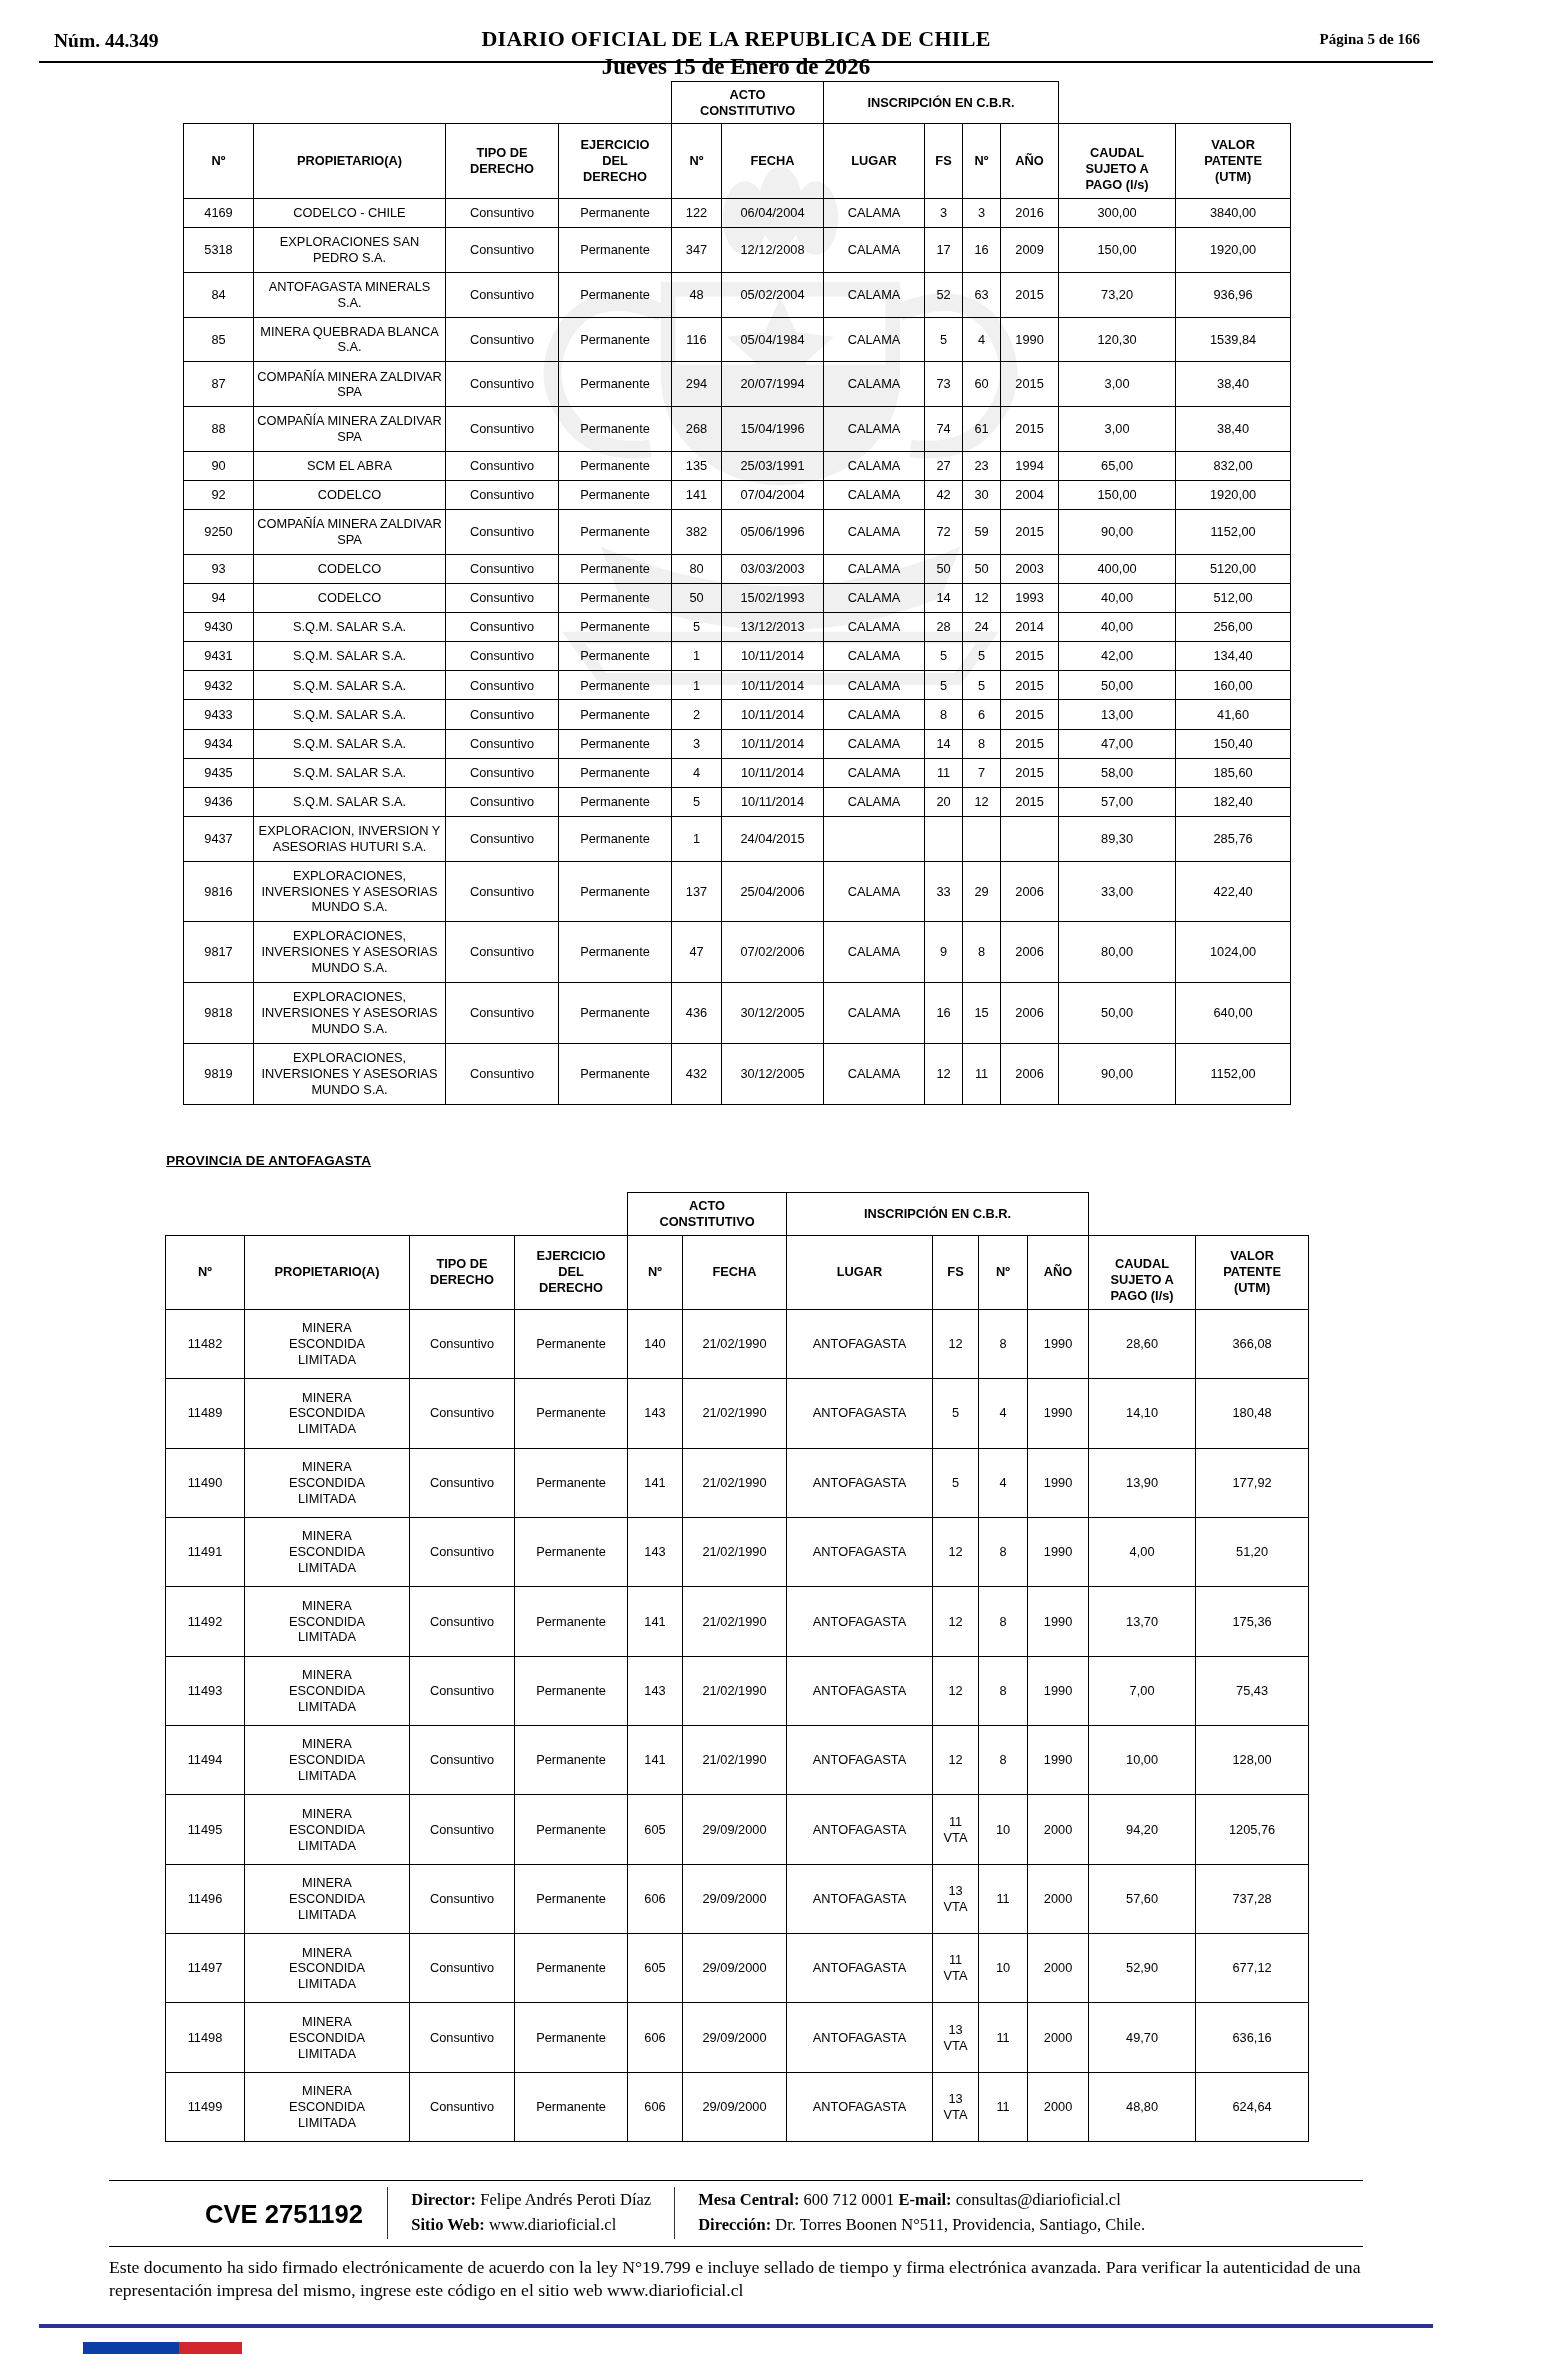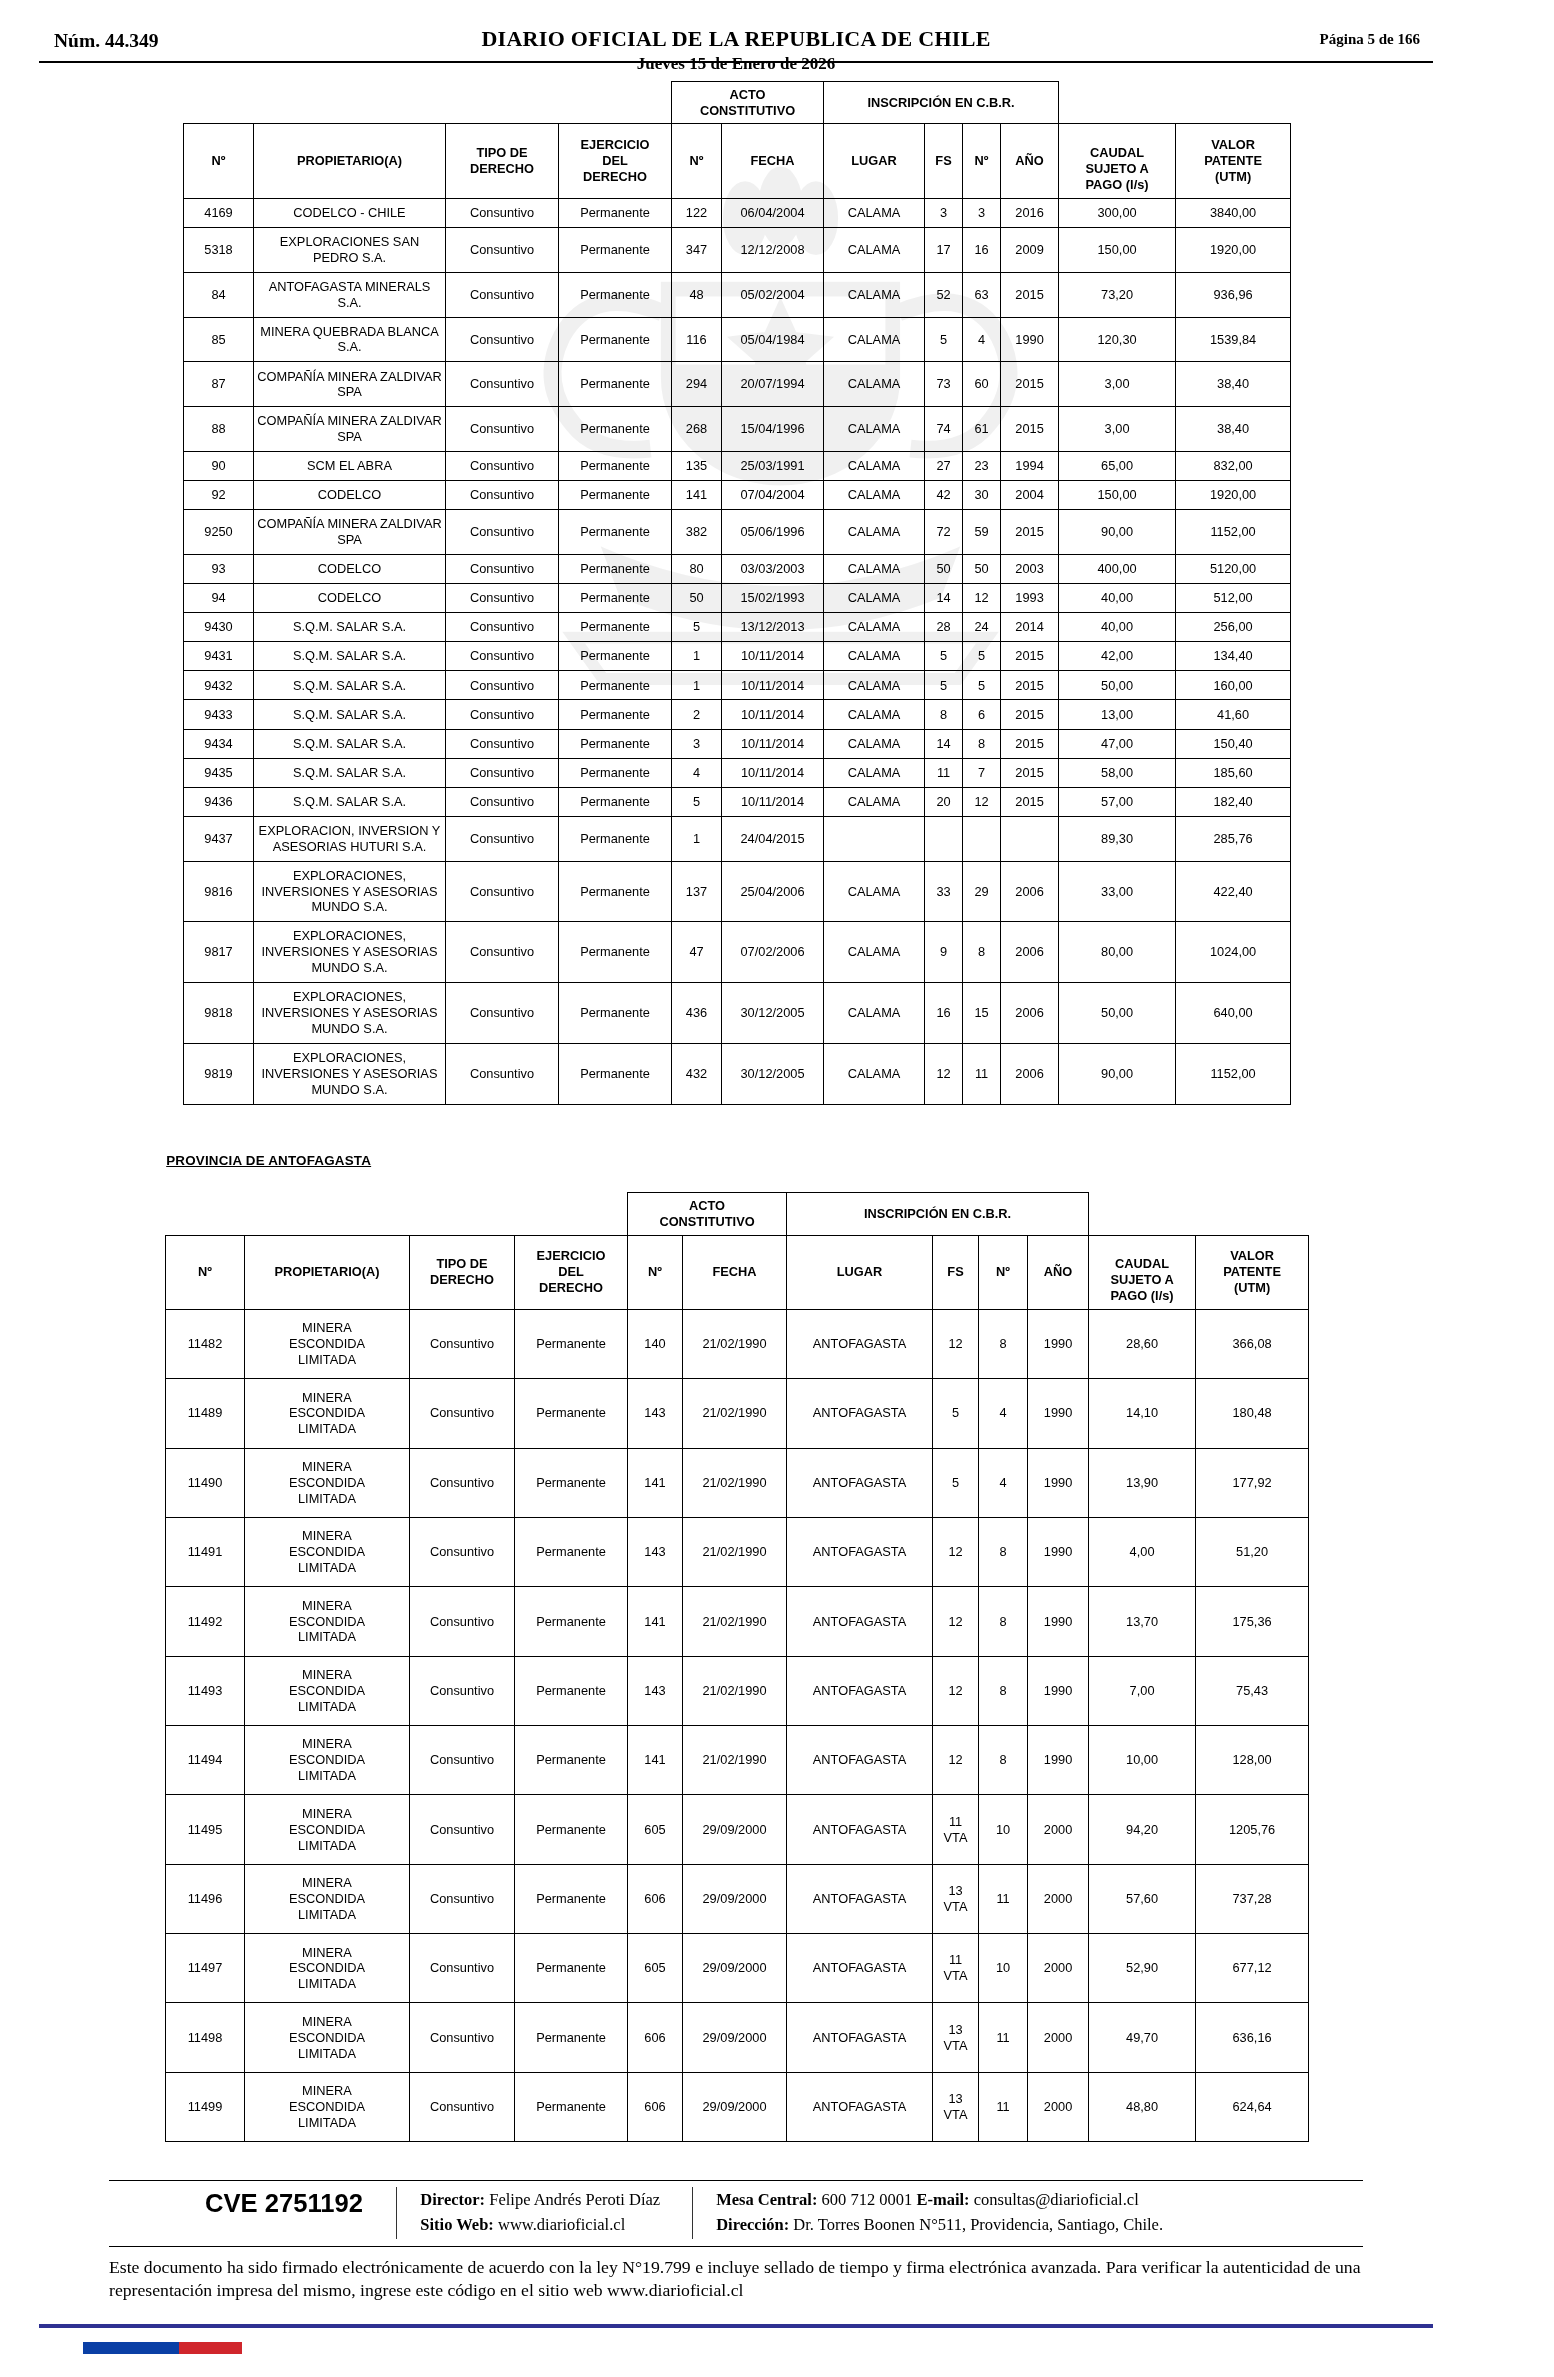--- a/index.html
+++ b/index.html
@@ -9,21 +9,21 @@
 
   
   .watermark { position:absolute; left:482px; top:165px; width:597px; height:768px; opacity:0.055; z-index:0; }
 
   .z { position:relative; z-index:1; }
 
   
   .header { position:relative; padding-top:25.6px; height:52px; }
   .header-center { text-align:center; }
   .doc-title { font-size:22px; font-weight:bold; letter-spacing:0.3px; }
-  .doc-date { font-size:17px; font-weight:bold; margin-top:2.4px; }
+  .doc-date { font-size:23px; font-weight:bold; margin-top:2.4px; }
   .issue-number { position:absolute; left:54px; bottom:0; font-size:19.5px; font-weight:bold; }
   .page-indicator { position:absolute; right:52px; bottom:4px; font-size:15px; font-weight:bold; }
   .header-rule { border-top:2.4px solid #000; margin:8.5px 39px 0 39px; }
 
   
   .twrap1 { width:1106px; margin:18.3px auto 0 auto; }
   .twrap2 { width:1142px; margin:0 auto; }
   table.data-table { border-collapse:collapse; table-layout:fixed; width:100%;
     font-family:"Liberation Sans", sans-serif; font-size:12.8px; color:#000; }
   .data-table th, .data-table td { border:1.2px solid #000; text-align:center; vertical-align:middle;
@@ -39,21 +39,21 @@
   .tbl2 td { padding:10.4px 3.7px; }
   .tbl2 td:nth-child(2) { padding-left:27px; padding-right:27px; }
 
   
   .section-title { font-family:"Liberation Sans", sans-serif; font-weight:bold; font-size:13.4px;
     text-decoration:underline; margin:48px 0 24.4px 1.2px; letter-spacing:0.2px; }
 
   
   .footer { position:absolute; left:109px; right:109px; top:2180px; z-index:1; }
   .f-rule { border-top:1.2px solid #000; }
-  .f-row { display:flex; padding:6.1px 0 7.3px 0;gap:9px; }
+  .f-row { display:flex; align-items:center; padding:6.1px 0 7.3px 0; }
   .f-cve { font-family:"Liberation Sans", sans-serif; font-weight:bold; font-size:25.6px;
     padding:2.4px 24.4px 0 96px; white-space:nowrap; }
   .f-block { font-size:16.5px; line-height:1.5; padding:1.2px 23px; border-left:1.2px solid #333; }
   .f-label { font-weight:bold; }
   .legal { margin-top:8.5px; font-size:17.7px; line-height:1.32; text-align:left; }
 
   .bottom-line { position:absolute; left:39px; right:39px; top:2324px; height:3.7px; background:#2e3192; z-index:1; }
   .flag-marks { position:absolute; left:83px; top:2342px; display:flex; z-index:1; }
   .flag-blue { width:96px; height:12.2px; }
   .flag-red  { width:63px; height:12.2px; }

